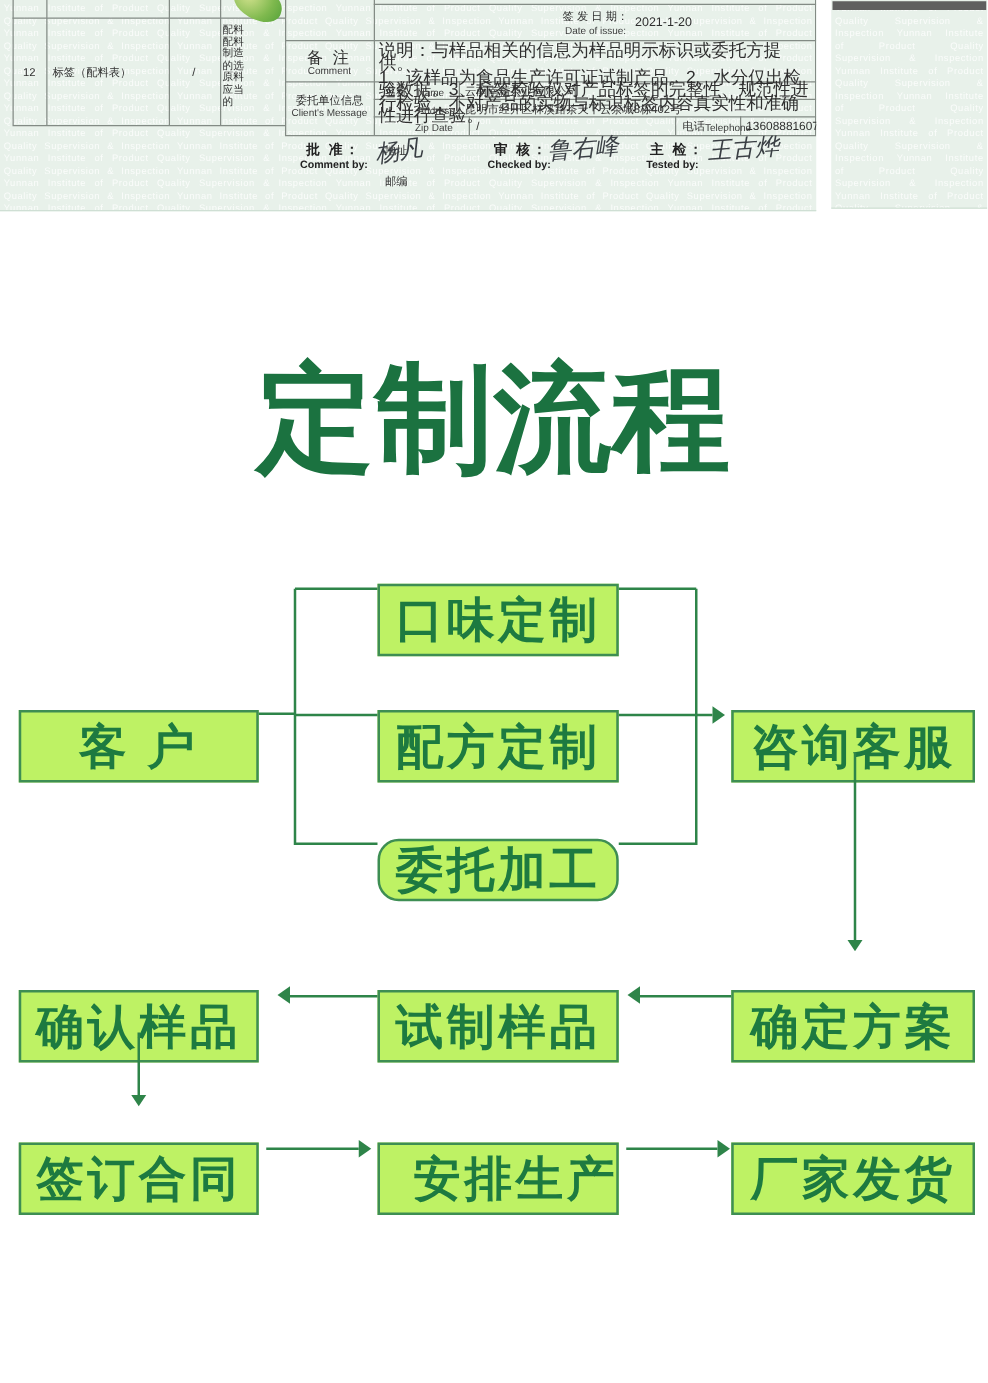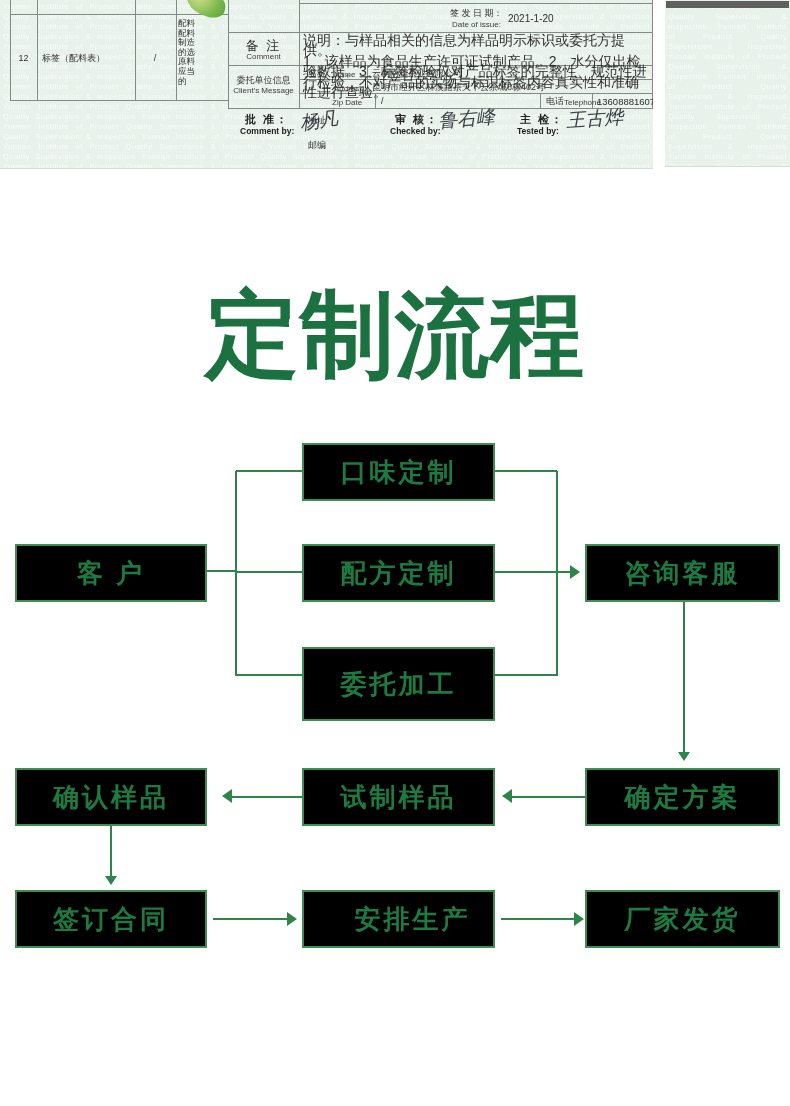--- a/index.html
+++ b/index.html
@@ -26,22 +26,22 @@
   .sig-label{position:absolute;font-weight:bold;color:#222;}
   .sig-cn{font-size:11px;letter-spacing:2px;}
   .sig-en{font-size:8.5px;}
   .sig-hand{position:absolute;font-family:"DejaVu Serif",serif;font-style:italic;
             font-size:19px;color:#3a3f44;white-space:nowrap;}
   
   .big-title{position:absolute;left:0;top:283px;width:790px;text-align:center;
              font-size:94px;font-weight:bold;color:#1b7240;line-height:1.1;letter-spacing:1px;}
   
   .fbox{position:absolute;display:flex;align-items:center;justify-content:center;
-        background:#000000;border:2px solid #3e8e53;box-sizing:border-box;
-        font-size:26px;font-weight:bold;color:#1d7a40;letter-spacing:3px;white-space:nowrap;}
+        background:#bef264;border:2px solid #3e8e53;box-sizing:border-box;
+        font-size:38px;font-weight:bold;color:#1d7a40;letter-spacing:3px;white-space:nowrap;margin-top:24px;}
   .hline,.vline{position:absolute;background:#2e8449;}
   .hline{height:2px;}
   .vline{width:2px;}
   .arr{position:absolute;width:0;height:0;}
   .arr-right{border-top:7px solid transparent;border-bottom:7px solid transparent;border-left:10px solid #2e8449;}
   .arr-left{border-top:7px solid transparent;border-bottom:7px solid transparent;border-right:10px solid #2e8449;}
   .arr-down{border-left:6px solid transparent;border-right:6px solid transparent;border-top:9px solid #2e8449;}
 </style>
 </head>
 <body>
@@ -132,21 +132,21 @@
   <div class="page page-right">
     <div class="watermark">Yunnan Institute of Product Quality Supervision &amp; Inspection Yunnan Institute of Product Quality Supervision &amp; Inspection Yunnan Institute of Product Quality Supervision &amp; Inspection Yunnan Institute of Product Quality Supervision &amp; Inspection Yunnan Institute of Product Quality Supervision &amp; Inspection Yunnan Institute of Product Quality Supervision &amp; Inspection Yunnan Institute of Product Quality Supervision &amp; Inspection Yunnan Institute of Product Quality Supervision &amp; Inspection Yunnan Institute of Product Quality Supervision &amp; Inspection Yunnan Institute of Product Quality Supervision &amp; Inspection Yunnan Institute of Product Quality Supervision &amp; Inspection Yunnan Institute of Product Quality Supervision &amp; Inspection Yunnan Institute of Product Quality Supervision &amp; Inspection Yunnan Institute of Product Quality Supervision &amp; Inspection Yunnan Institute of Product Quality Supervision &amp; Inspection Yunnan Institute of Product Quality Supervision &amp; Inspection </div>
     <div class="bar-dark"></div>
   </div>
 
   <div class="big-title">定制流程</div>
 
   <div class="fbox" style="left:15px;top:544px;width:192px;height:58px;">客 户</div>
   <div class="fbox" style="left:302px;top:443px;width:193px;height:58px;">口味定制</div>
   <div class="fbox" style="left:302px;top:544px;width:193px;height:58px;">配方定制</div>
-  <div class="fbox" style="left:302px;top:647px;width:193px;height:74px;">委托加工</div>
+  <div class="fbox" style="left:302px;top:647px;width:193px;height:50px;border-radius:17px;">委托加工</div>
   <div class="fbox" style="left:585px;top:544px;width:195px;height:58px;">咨询客服</div>
   <div class="fbox" style="left:585px;top:768px;width:195px;height:58px;">确定方案</div>
   <div class="fbox" style="left:302px;top:768px;width:193px;height:58px;">试制样品</div>
   <div class="fbox" style="left:15px;top:890px;width:192px;height:58px;">签订合同</div>
   <div class="fbox" style="left:15px;top:768px;width:192px;height:58px;">确认样品</div>
   <div class="fbox" style="left:302px;top:890px;width:193px;height:58px;padding-left:28px;">安排生产</div>
   <div class="fbox" style="left:585px;top:890px;width:195px;height:58px;">厂家发货</div>
 
   <div class="hline" style="left:207px;top:570px;width:29px;"></div>
   <div class="vline" style="left:235px;top:471px;height:205px;"></div>

